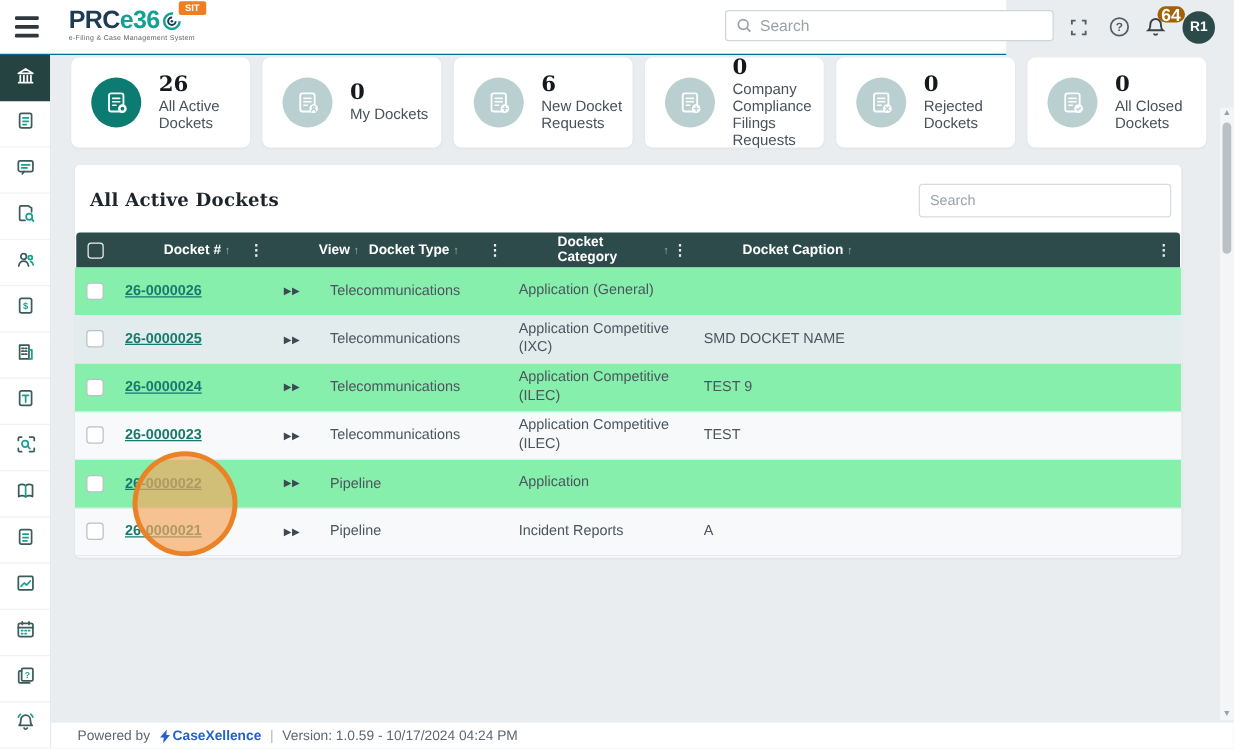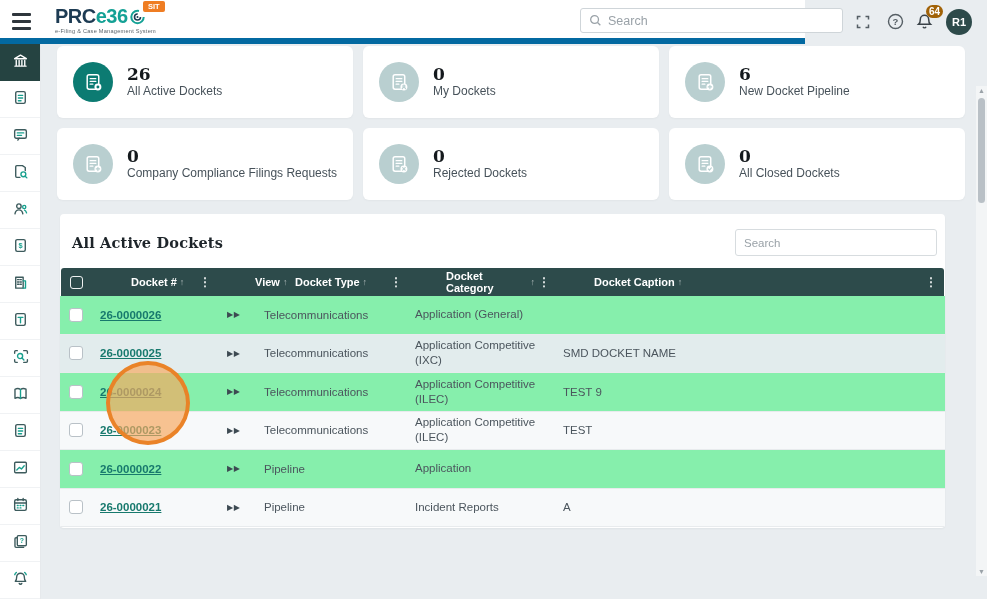--- a/index.html
+++ b/index.html
@@ -1,54 +1,54 @@
 <!DOCTYPE html>
 <html><head>
 <meta charset="utf-8">
 <style>
   * { margin:0; padding:0; box-sizing:border-box; }
   html,body { font-family:"Liberation Sans", sans-serif; }
   .page { position:relative; width:987px; height:599px; overflow:hidden; background:#e9edf0; }
 
   
-  .topbar { position:absolute; left:0; top:0; width:805px; height:44px; background:#fff; border-bottom:6px solid #0369a1; z-index:20; }
+  .topbar { position:absolute; left:0; top:0; width:805px; height:44px; background:#fff; border-bottom:1px solid #0369a1; z-index:20; }
   .hamburger { position:absolute; left:12px; top:13px; width:19px; height:17px; cursor:pointer; display:flex; flex-direction:column; justify-content:space-between; }
   .hamburger span { display:block; height:2.6px; background:#2f363c; border-radius:1px; }
   .logo { position:absolute; left:55px; top:5px; cursor:pointer; }
   .logo-line { display:flex; align-items:center; font-weight:800; font-size:20px; letter-spacing:-0.5px; line-height:22px; }
   .l-prc { color:#1d3b53; }
   .l-e36 { color:#14a195; }
   .l-swirl { margin-left:1px; display:inline-flex; }
   .tagline { font-size:5.6px; color:#5a646b; letter-spacing:.25px; margin-top:1px; }
   .sit { position:absolute; left:143px; top:1px; background:#ef7d23; color:#fff; font-size:7.5px; font-weight:700; padding:1px 5px; border-radius:2px; }
   .search-box { position:absolute; left:580px; top:8px; width:263px; height:25px; border:1px solid #cfd5d9; border-radius:3px; background:#fff; display:flex; align-items:center; padding:0 8px; gap:6px; }
   .search-box input { border:none; outline:none; flex:1; font-size:12.5px; color:#333; font-family:"Liberation Sans",sans-serif; }
   .search-box input::placeholder { color:#9aa2a8; }
   .tb-icon { position:absolute; cursor:pointer; display:inline-flex; }
   .fullscreen { left:855px; top:14px; }
   .help { left:887px; top:13px; }
   .bell-wrap { left:915px; top:12px; }
-  .notif-badge { position:absolute; left:926px; top:5px; background:#a16207; color:#fff; font-size:10px; font-weight:700; min-width:16px; height:13px; border-radius:7px; display:flex; align-items:center; justify-content:center; padding:0 3px; z-index:2;text-align:center; }
+  .notif-badge { position:absolute; left:926px; top:5px; background:#a16207; color:#fff; font-size:14px; font-weight:700; min-width:16px; height:13px; border-radius:7px; display:flex; align-items:center; justify-content:center; padding:0 3px; z-index:2;text-align:center; }
   .avatar { position:absolute; left:946px; top:9px; width:26px; height:26px; border-radius:50%; background:#2d4a4a; color:#fff; font-size:11px; font-weight:700; display:flex; align-items:center; justify-content:center; cursor:pointer; }
 
   
   .sidebar { position:absolute; left:0; top:44px; width:41px; height:555px; background:#fff; border-right:1px solid #e6e9ec; overflow:hidden; z-index:10; }
   .side-item { width:41px; height:37px; display:flex; align-items:center; justify-content:center; border-bottom:1px solid #f0f2f4; cursor:pointer; color:#3d5b5d; }
   .side-item svg { width:17px; height:17px; }
   .side-item .acc { stroke:#18a08e; }
   .side-item.active { background:#254341; color:#fff; border-bottom:none; }
 
   
   .main { position:absolute; left:41px; top:44px; width:946px; height:533px; }
   .crumb-row { display:flex; align-items:center; justify-content:space-between; height:44px; padding:0 15px 0 20px; }
   .breadcrumb { font-size:11.5px; font-weight:700; color:#2e7f8c; }
   .actions { display:flex; gap:18px; }
   .btn { background:#147570; color:#fff; border:none; border-radius:3px; font-size:12px; font-weight:600; padding:6px 12px; cursor:pointer; font-family:"Liberation Sans",sans-serif; }
 
-  .stats { display:grid; grid-template-columns:repeat(3,1fr); gap:10px; margin:2px 22px 0 16px; }
+  .stats { display:grid; grid-template-columns:repeat(6,1fr); gap:10px; margin:2px 22px 0 16px; }
   .stat-card { background:#fff; border-radius:6px; height:72px; display:flex; align-items:center; padding-left:16px; gap:14px; box-shadow:0 1px 2px rgba(40,50,60,.04); cursor:pointer; }
   .stat-ic { width:40px; height:40px; border-radius:50%; display:flex; align-items:center; justify-content:center; flex-shrink:0; }
   .stat-ic.teal { background:#0c7b72; }
   .stat-ic.pale { background:#b9cfd0; }
   .stat-txt { padding-right:6px; }
   .stat-val { font-family:"DejaVu Serif",serif; font-weight:700; font-size:17px; color:#14191d; line-height:18px; }
   .stat-lbl { font-size:12px; color:#47525a; line-height:13.5px; margin-top:2px; }
 
   
   .panel { margin:14px 42px 0 19px; background:#fff; border-radius:4px; height:314px; overflow:hidden; box-shadow:0 1px 2px rgba(40,50,60,.05); }
@@ -284,21 +284,21 @@
           <span class="stat-ic pale">
             <svg width="21" height="21" viewBox="0 0 20 20">
     <rect x="4" y="2.6" width="11" height="13.8" rx="1.8" fill="none" stroke="#fff" stroke-width="1.4"></rect>
     <path d="M6.8 6.4h5.4M6.8 9h5.4M6.8 11.6h2.6" stroke="#fff" stroke-width="1.2" stroke-linecap="round"></path>
     <circle cx="14.2" cy="14.2" r="3.3" fill="#fff"></circle>
               <path d="M14.2 12.6v3.2M12.6 14.2h3.2" stroke="#b9cfd0" stroke-width="1.1" stroke-linecap="round" fill="none"></path>
             </svg>
           </span>
           <span class="stat-txt">
             <div class="stat-val">6</div>
-            <div class="stat-lbl">New Docket Pipeline</div>
+            <div class="stat-lbl">New Docket Requests</div>
           </span>
         </div>
         <div class="stat-card">
           <span class="stat-ic pale">
             <svg width="21" height="21" viewBox="0 0 20 20">
     <rect x="4" y="2.6" width="11" height="13.8" rx="1.8" fill="none" stroke="#fff" stroke-width="1.4"></rect>
     <path d="M6.8 6.4h5.4M6.8 9h5.4M6.8 11.6h2.6" stroke="#fff" stroke-width="1.2" stroke-linecap="round"></path>
     <circle cx="14.2" cy="14.2" r="3.3" fill="#fff"></circle>
               <path d="M14.2 12.6v3.2M12.6 14.2h3.2" stroke="#b9cfd0" stroke-width="1.1" stroke-linecap="round" fill="none"></path>
             </svg>
@@ -436,14 +436,25 @@
   </main>
 
   <div class="click-ring"></div>
 
   <div class="scrollbar">
     <span class="sb-arrow sb-up">▲</span>
     <div class="sb-thumb"></div>
     <span class="sb-arrow sb-down">▼</span>
   </div>
 
+  <footer class="footer">
+    <span>Powered by</span>
+    <span class="brand">
+      <svg width="10" height="12" viewBox="0 0 10 12">
+          <path d="M6.5 0.5L1 7h3L3.5 11.5 9 5H6z" fill="#2460c8"></path>
+        </svg>
+      <span>CaseXellence</span>
+    </span>
+    <span class="f-sep">|</span>
+    <span>Version: 1.0.59 - 10/17/2024 04:24 PM</span>
+  </footer>
 
 </div>
 
 </body></html>

